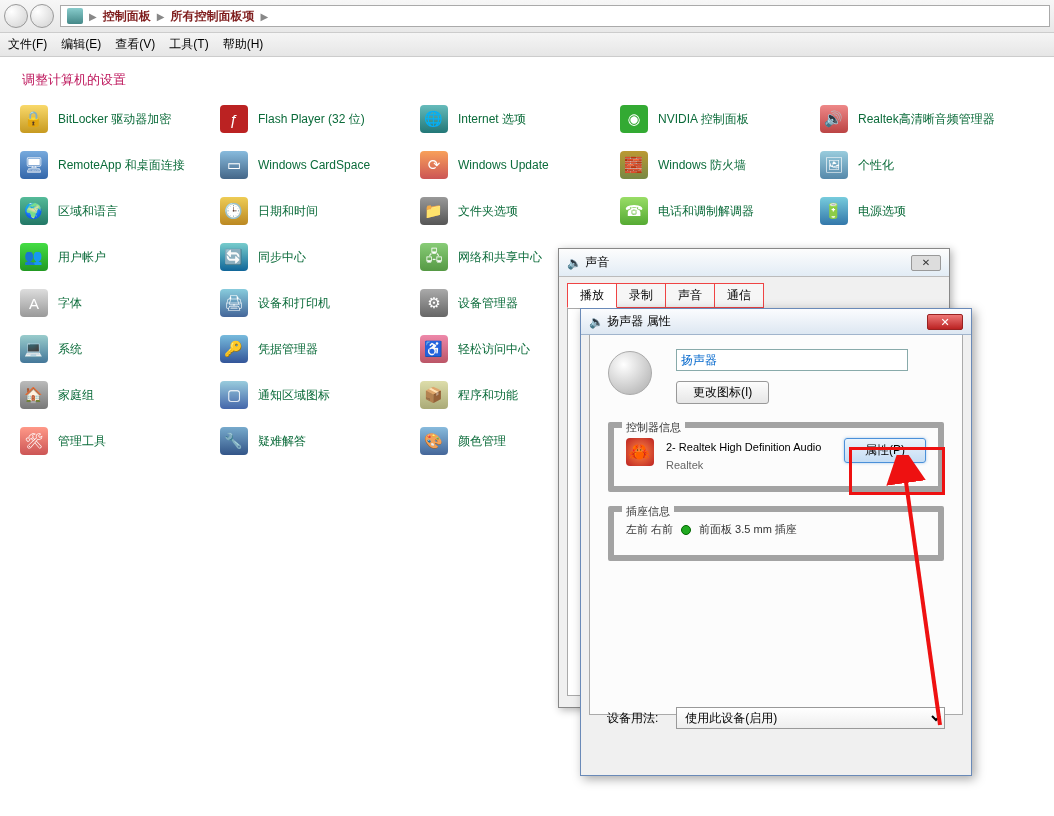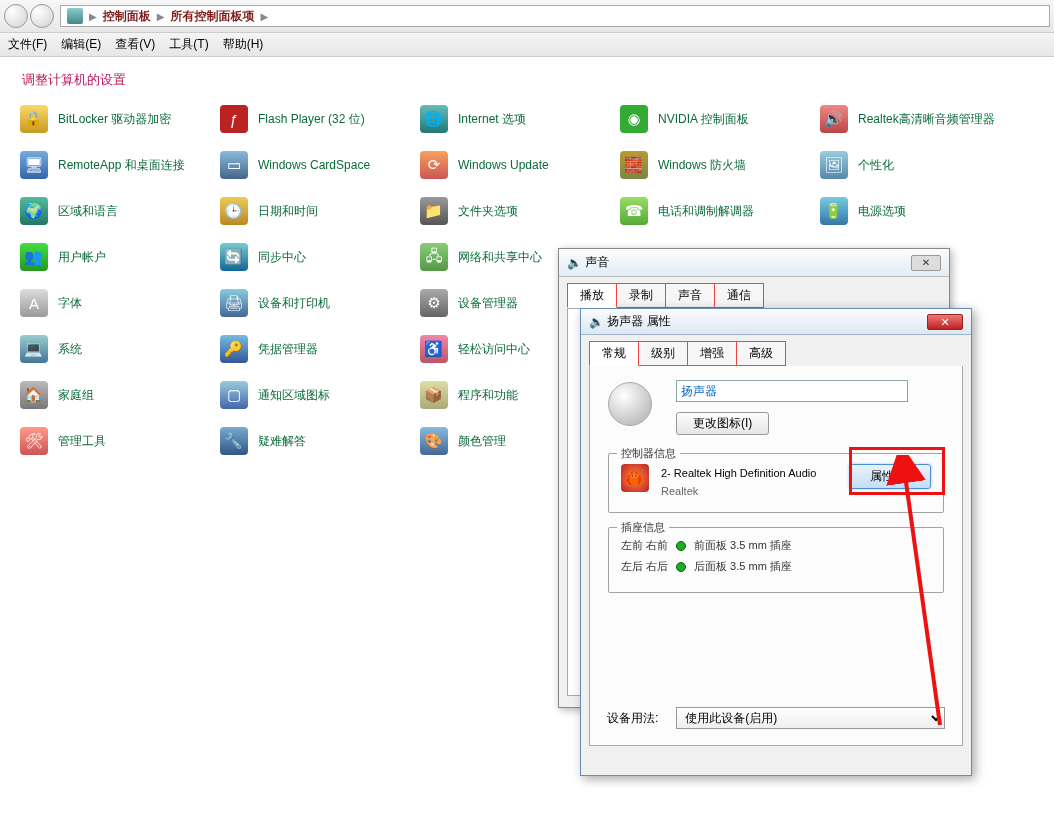--- a/index.html
+++ b/index.html
@@ -54,21 +54,21 @@
 .sp-close { width: 36px; height: 16px; background: linear-gradient(#e77,#b22); border: 1px solid #922; color: #fff; font-size: 11px; text-align: center; line-height: 14px; border-radius: 2px; }
 .sp-tab-body { margin: 0 8px 8px; border: 1px solid #aaa; background: #fcfcfc; height: 380px; padding: 14px 18px; position: relative; border-top: none; }
 .sp-tabs-wrapper { padding: 6px 8px 0; }
 
 .dev-row { display: flex; align-items: flex-start; gap: 24px; margin-bottom: 18px; }
 .dev-icon { width: 44px; height: 44px; background: radial-gradient(circle at 35% 30%, #fff, #ccc 60%, #aaa); border-radius: 50%; border: 1px solid #aaa; margin-top: 2px; }
 .dev-fields { flex: 1; }
 .dev-name-input { width: 232px; height: 22px; border: 1px solid #8aa; padding: 0 4px; font-size: 12px; color: #06c; margin-bottom: 10px; }
 .chg-btn { padding: 2px 16px; font-size: 12px; border: 1px solid #999; background: linear-gradient(#fdfdfd,#e6e6e6); border-radius: 3px; }
 
-.group { border: 1px solid #a3a3a3; border-radius: 2px; padding: 10px 12px 12px; margin-bottom: 14px; position: relative; }
+.group { border: 6px solid #a3a3a3; border-radius: 2px; padding: 10px 12px 12px; margin-bottom: 14px; position: relative; }
 .group-title { position: absolute; top: -8px; left: 8px; background: #fcfcfc; padding: 0 4px; font-size: 11px; color: #333; }
 .ctrl-row { display: flex; align-items: flex-start; gap: 12px; }
 .realtek-icon { width: 28px; height: 28px; background: radial-gradient(circle,#f84,#b22); border-radius: 4px; display:flex; align-items:center; justify-content:center; color:#048; font-size:18px; }
 .ctrl-text { flex: 1; font-size: 11px; line-height: 18px; }
 .ctrl-text .vendor { color: #666; }
 .prop-btn { padding: 3px 20px; font-size: 12px; border: 1px solid #4a90d9; background: linear-gradient(#eaf3fc,#c5ddf4); border-radius: 3px; box-shadow: 0 0 3px rgba(74,144,217,0.5); }
 .red-highlight { position: absolute; border: 3px solid #e11; left: 268px; top: 138px; width: 96px; height: 48px; pointer-events: none; }
 
 .jack-row { font-size: 11px; color: #333; display: flex; align-items: center; gap: 8px; margin-bottom: 6px; }
 .jack-dot { width: 10px; height: 10px; background: #2a2; border-radius: 50%; border: 1px solid #060; }
@@ -267,28 +267,20 @@
   </div>
   <div class="tab-body"></div>
 </div>
 
 <div class="speaker-dialog">
   <div class="sp-title">
     <span>🔈</span>&nbsp;
     <span>扬声器 属性</span>
     <div class="spacer" style="flex:1"></div>
     <div class="sp-close">✕</div>
-  </div>
-  <div class="sp-tabs-wrapper">
-    <div class="tabs" style="padding:0;">
-      <div class="tab active">常规</div>
-      <div class="tab">级别</div>
-      <div class="tab">增强</div>
-      <div class="tab">高级</div>
-    </div>
   </div>
   <div class="sp-tab-body">
 
     <div class="dev-row">
       <div class="dev-icon"></div>
       <div class="dev-fields">
         <input class="dev-name-input" value="扬声器" style="">
         <br>
         <button class="chg-btn">更改图标(I)</button>
       </div>
@@ -306,25 +298,20 @@
       </div>
     </div>
 
     <div class="group">
       <div class="group-title">插座信息</div>
       <div class="jack-row">
         <span>左前 右前</span>
         <span class="jack-dot"></span>
         <span>前面板 3.5 mm 插座</span>
       </div>
-      <div class="jack-row">
-        <span>左后 右后</span>
-        <span class="jack-dot"></span>
-        <span>后面板 3.5 mm 插座</span>
-      </div>
     </div>
 
   </div>
 
   <div class="red-highlight"></div>
 
   <div class="usage-row">
     <span>设备用法:</span>
     <select class="usage-select">
       <option>使用此设备(启用)</option>

